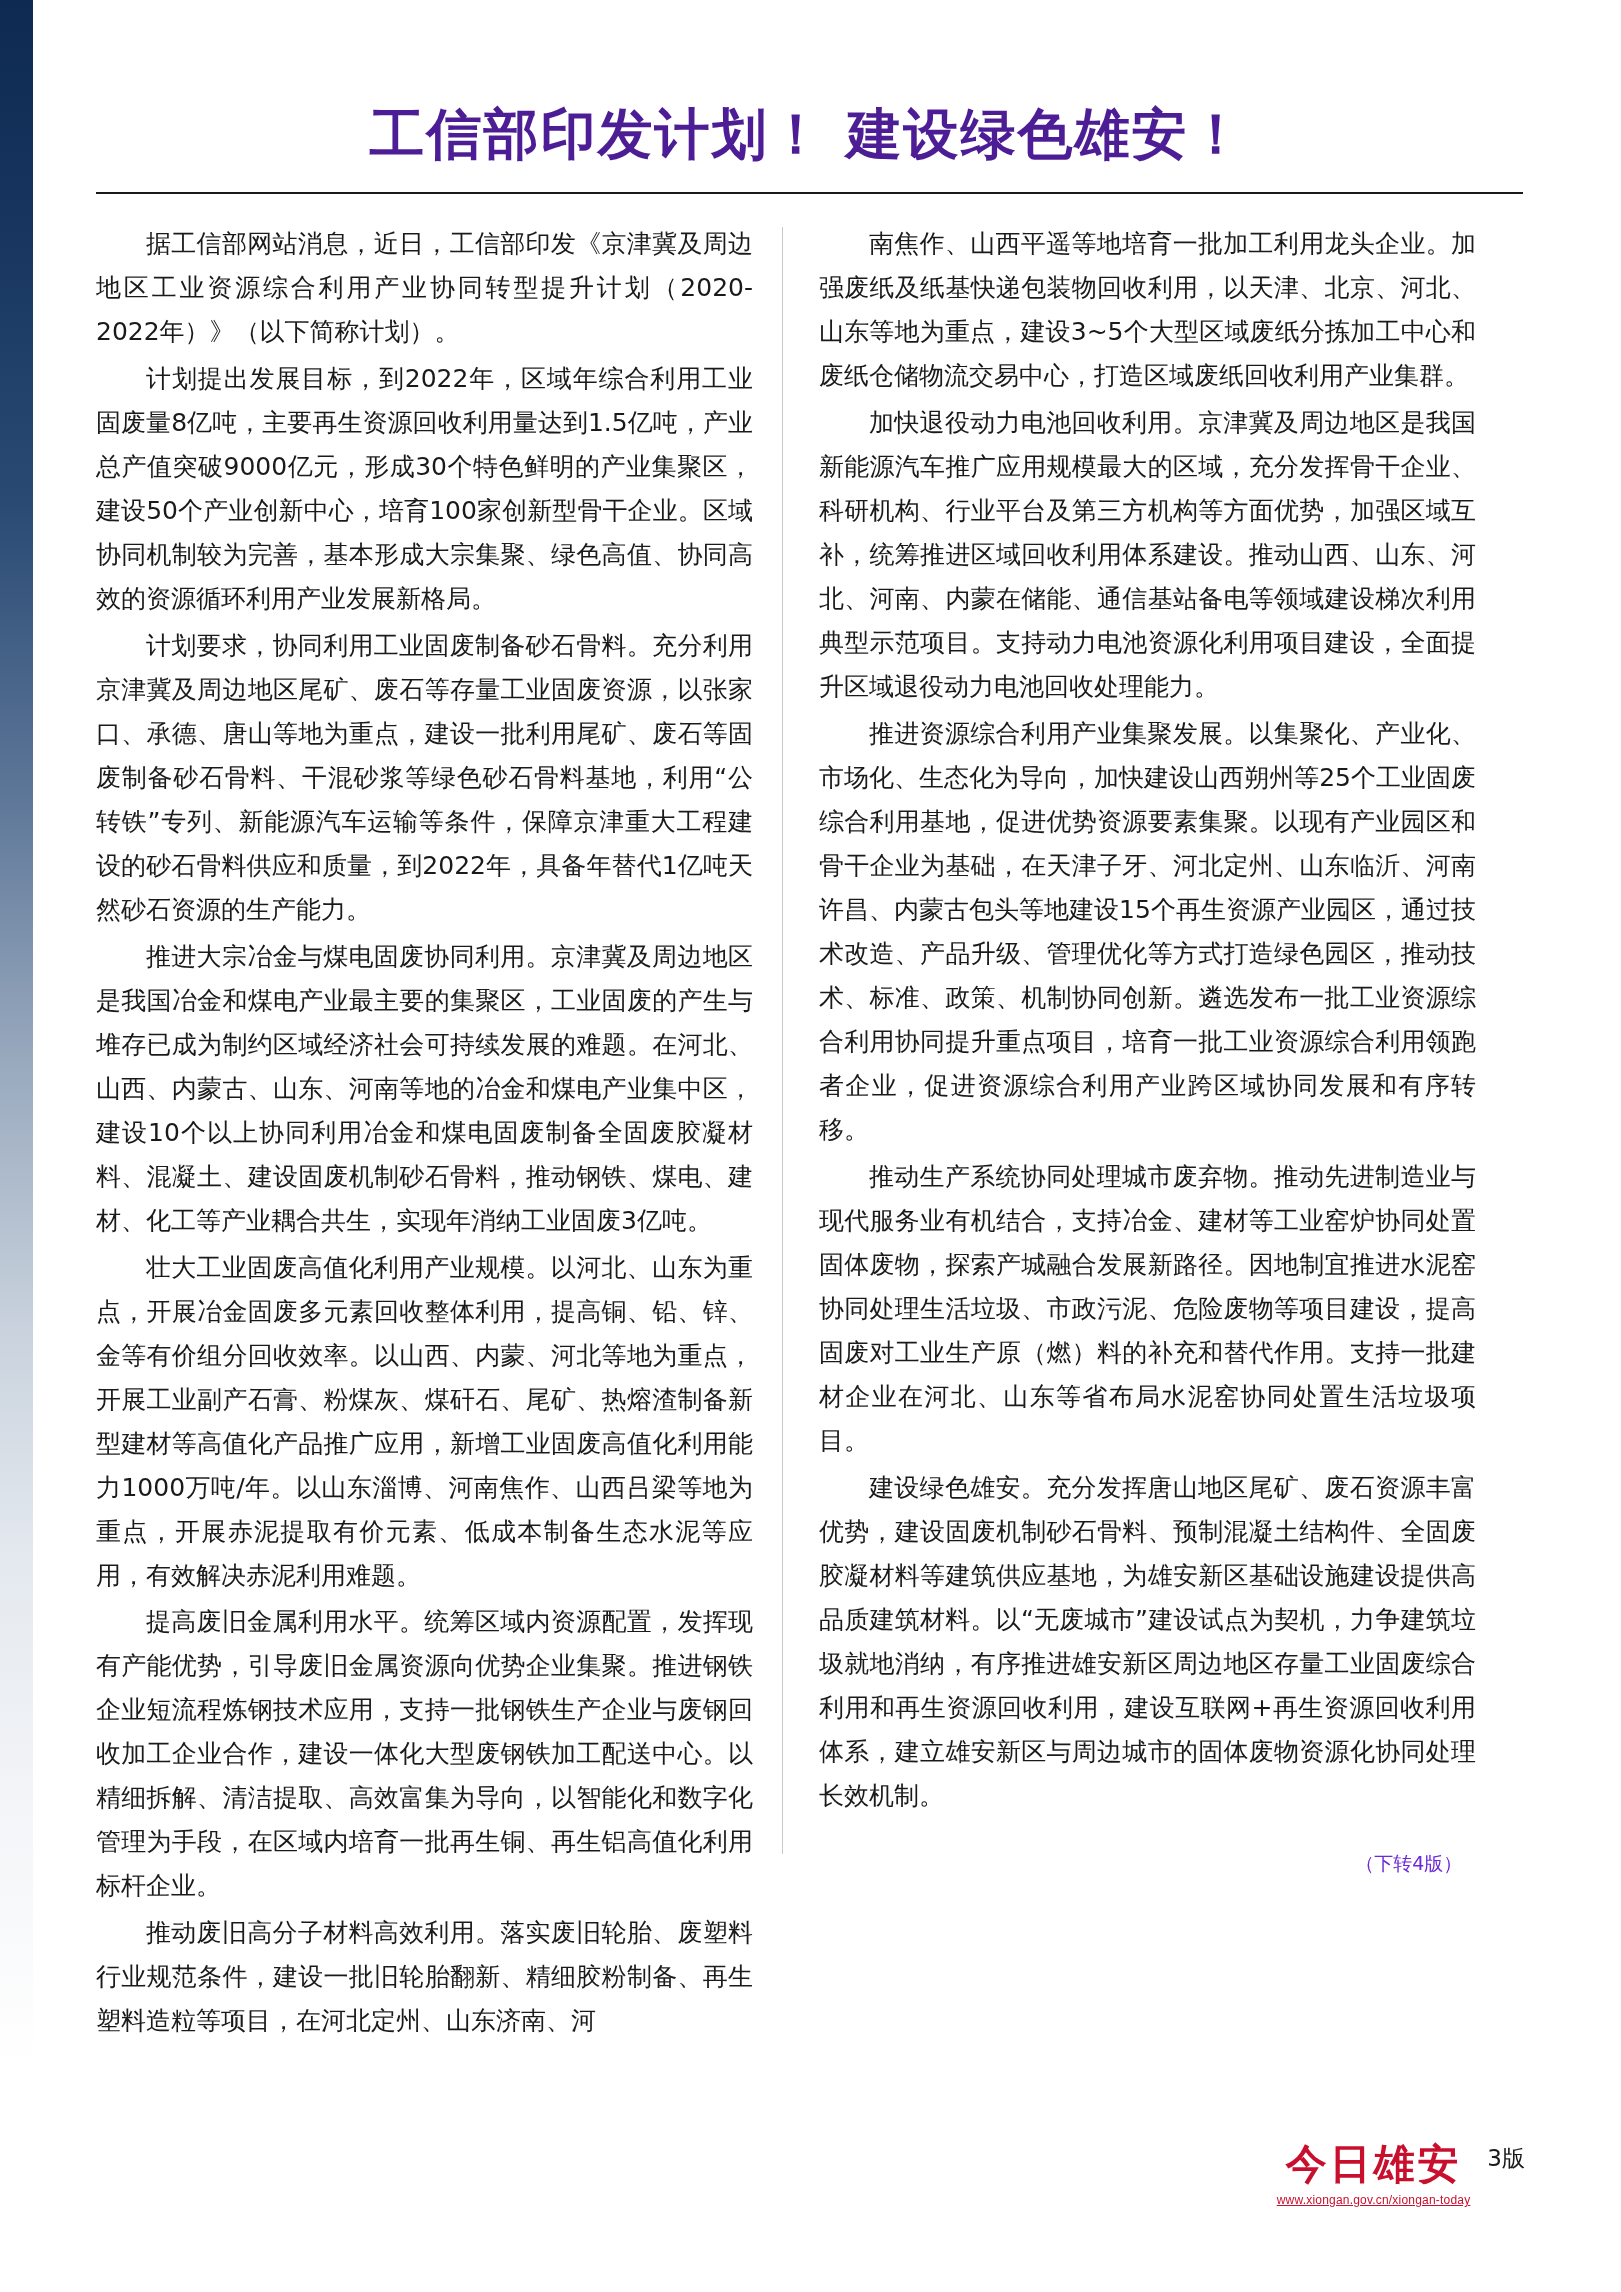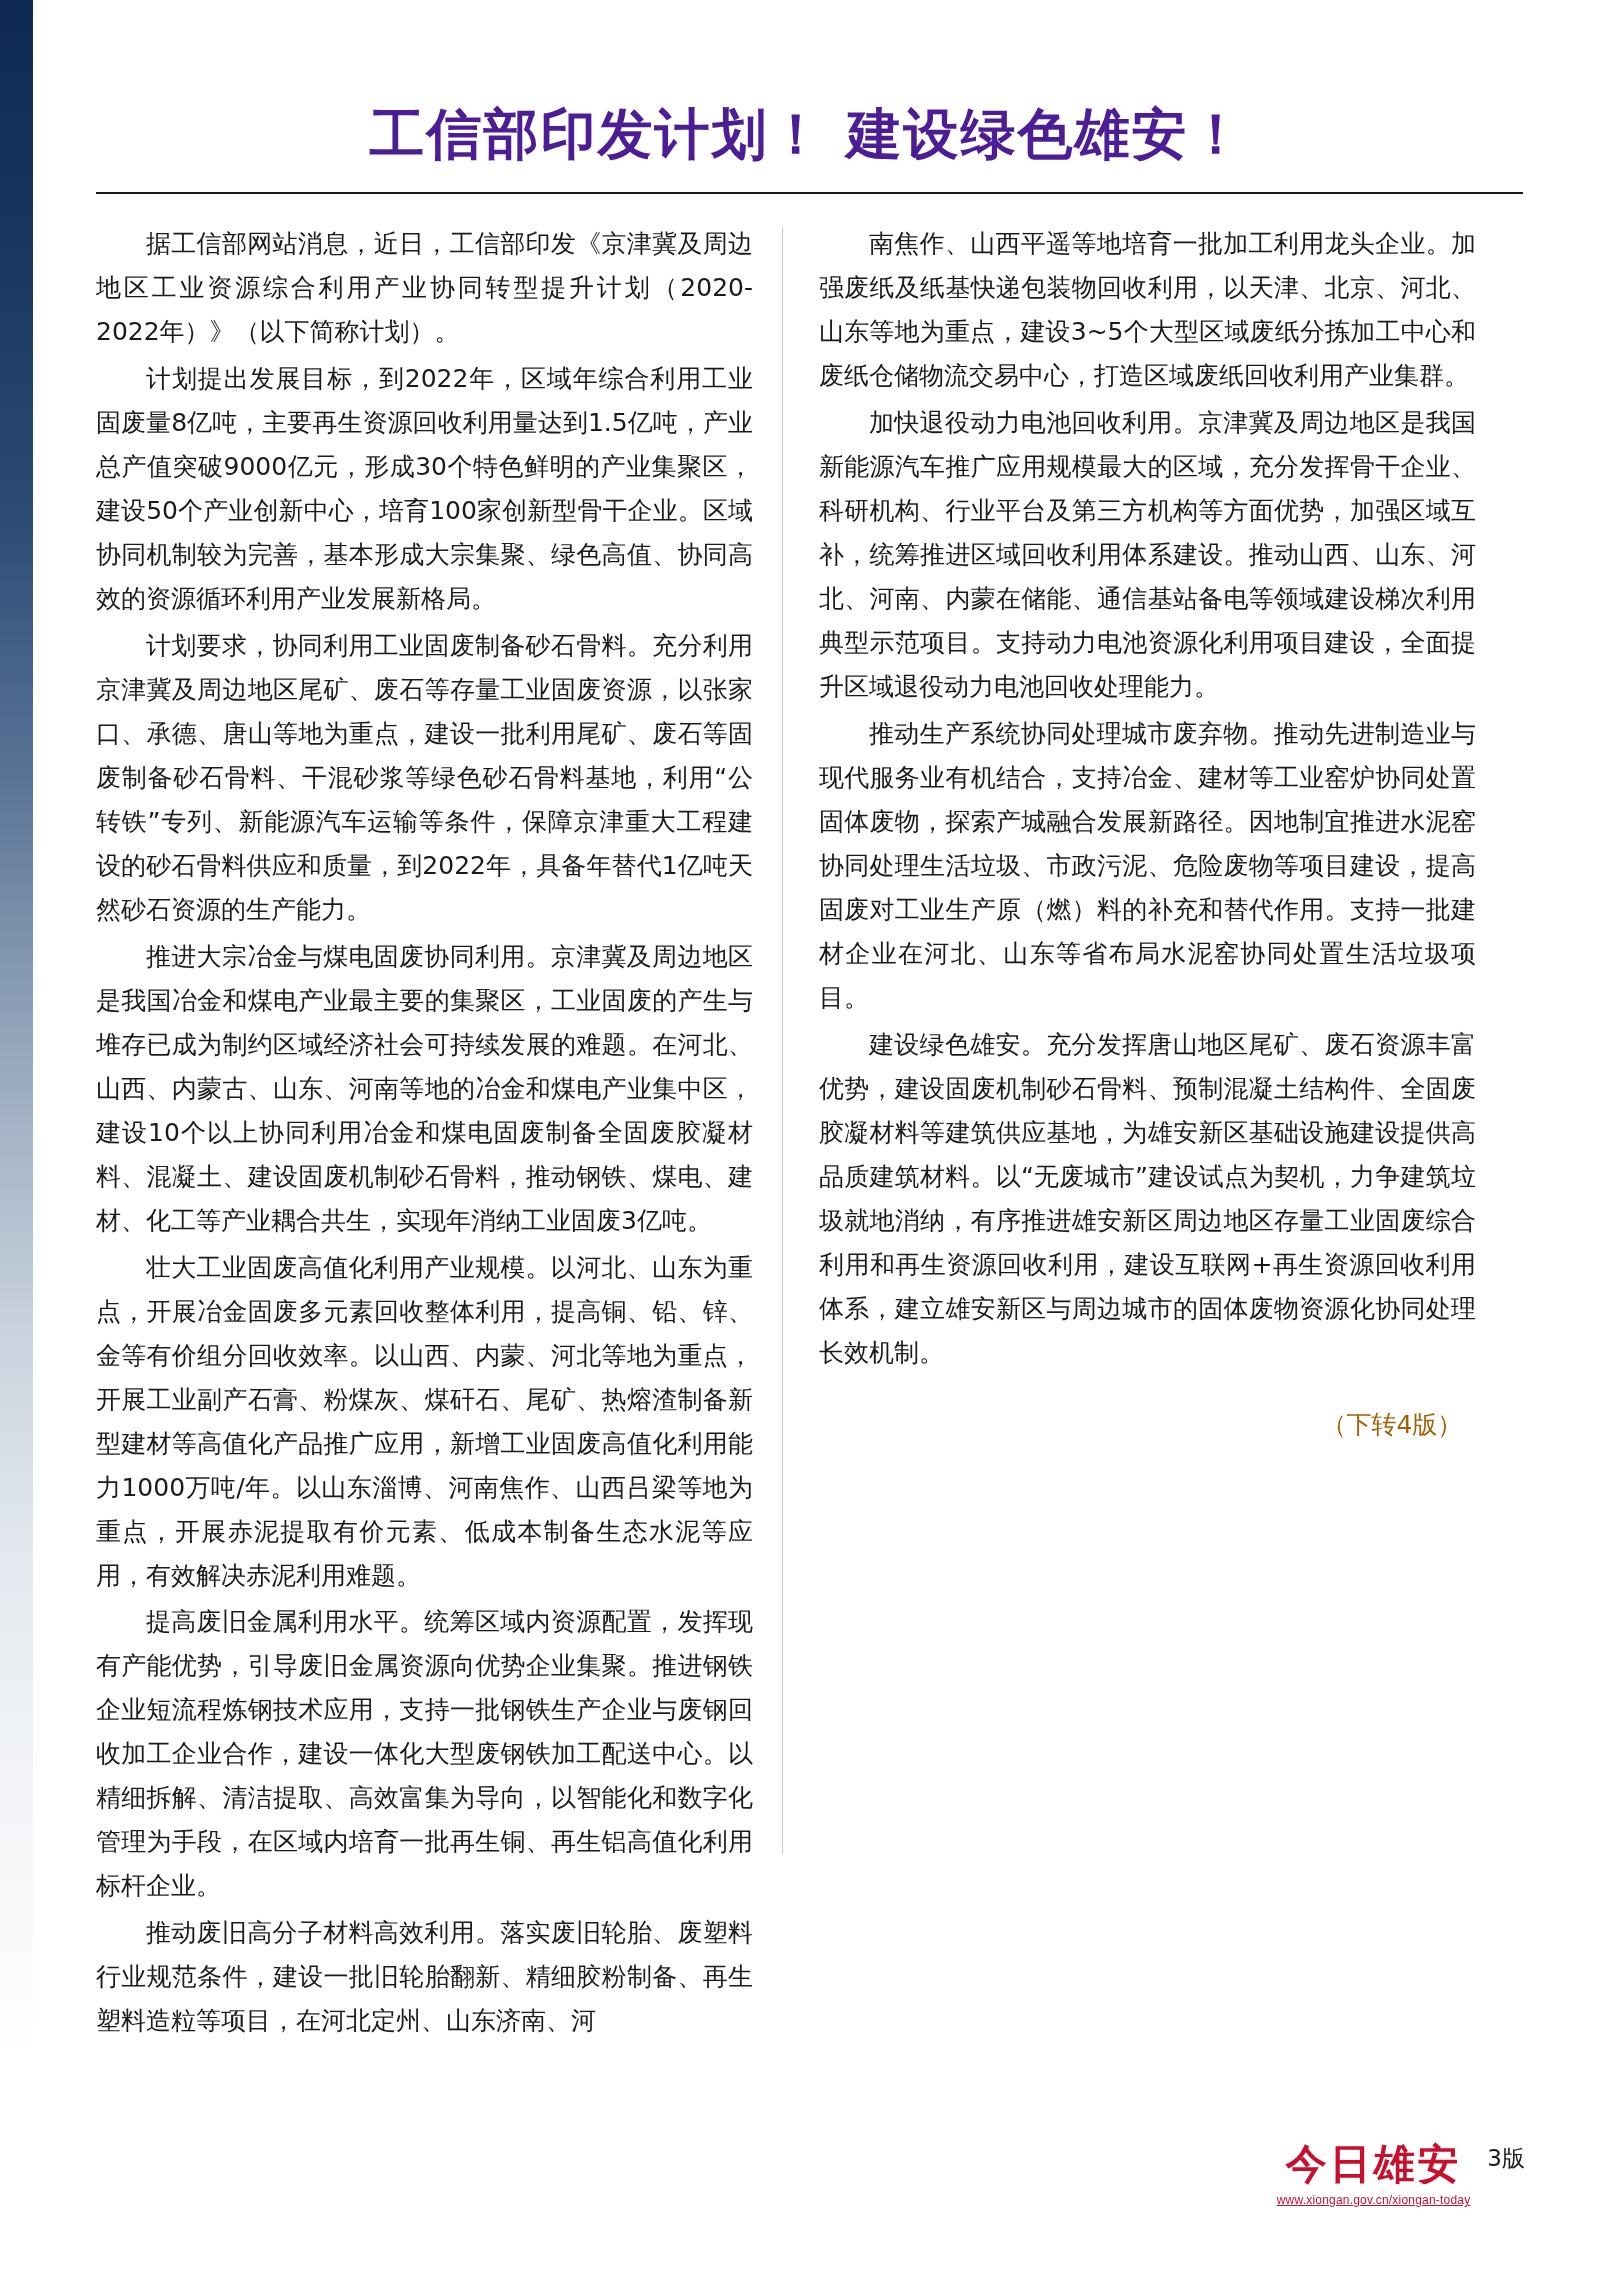--- a/index.html
+++ b/index.html
@@ -77,22 +77,22 @@
     line-height: 44px;
     color: #1a1a1a;
     text-align: justify;
     text-justify: inter-ideograph;
     text-indent: 2em;
     letter-spacing: 0px;
   }
   .cont-note {
     margin-top: 33px;
     font-family: "DejaVu Sans", "Liberation Sans", sans-serif;
-    font-size: 25px;
-    color: #a16207;
+    font-size: 19px;
+    color: #6d28d9;
     text-align: right;
     padding-right: 13.7px;
   }
   .footer {
     position: absolute;
     right: 96px;
     bottom: 86px;
     width: 627px;
     text-align: right;
   }
@@ -149,20 +149,21 @@
       <p class="body">计划要求，协同利用工业固废制备砂石骨料。充分利用京津冀及周边地区尾矿、废石等存量工业固废资源，以张家口、承德、唐山等地为重点，建设一批利用尾矿、废石等固废制备砂石骨料、干混砂浆等绿色砂石骨料基地，利用“公转铁”专列、新能源汽车运输等条件，保障京津重大工程建设的砂石骨料供应和质量，到2022年，具备年替代1亿吨天然砂石资源的生产能力。</p>
       <p class="body">推进大宗冶金与煤电固废协同利用。京津冀及周边地区是我国冶金和煤电产业最主要的集聚区，工业固废的产生与堆存已成为制约区域经济社会可持续发展的难题。在河北、山西、内蒙古、山东、河南等地的冶金和煤电产业集中区，建设10个以上协同利用冶金和煤电固废制备全固废胶凝材料、混凝土、建设固废机制砂石骨料，推动钢铁、煤电、建材、化工等产业耦合共生，实现年消纳工业固废3亿吨。</p>
       <p class="body">壮大工业固废高值化利用产业规模。以河北、山东为重点，开展冶金固废多元素回收整体利用，提高铜、铅、锌、金等有价组分回收效率。以山西、内蒙、河北等地为重点，开展工业副产石膏、粉煤灰、煤矸石、尾矿、热熔渣制备新型建材等高值化产品推广应用，新增工业固废高值化利用能力1000万吨/年。以山东淄博、河南焦作、山西吕梁等地为重点，开展赤泥提取有价元素、低成本制备生态水泥等应用，有效解决赤泥利用难题。</p>
       <p class="body">提高废旧金属利用水平。统筹区域内资源配置，发挥现有产能优势，引导废旧金属资源向优势企业集聚。推进钢铁企业短流程炼钢技术应用，支持一批钢铁生产企业与废钢回收加工企业合作，建设一体化大型废钢铁加工配送中心。以精细拆解、清洁提取、高效富集为导向，以智能化和数字化管理为手段，在区域内培育一批再生铜、再生铝高值化利用标杆企业。</p>
       <p class="body">推动废旧高分子材料高效利用。落实废旧轮胎、废塑料行业规范条件，建设一批旧轮胎翻新、精细胶粉制备、再生塑料造粒等项目，在河北定州、山东济南、河</p>
     </div>
 
     <div class="col right">
       <p class="body">南焦作、山西平遥等地培育一批加工利用龙头企业。加强废纸及纸基快递包装物回收利用，以天津、北京、河北、山东等地为重点，建设3~5个大型区域废纸分拣加工中心和废纸仓储物流交易中心，打造区域废纸回收利用产业集群。</p>
       <p class="body">加快退役动力电池回收利用。京津冀及周边地区是我国新能源汽车推广应用规模最大的区域，充分发挥骨干企业、科研机构、行业平台及第三方机构等方面优势，加强区域互补，统筹推进区域回收利用体系建设。推动山西、山东、河北、河南、内蒙在储能、通信基站备电等领域建设梯次利用典型示范项目。支持动力电池资源化利用项目建设，全面提升区域退役动力电池回收处理能力。</p>
+      <p class="body">推进资源综合利用产业集聚发展。以集聚化、产业化、市场化、生态化为导向，加快建设山西朔州等25个工业固废综合利用基地，促进优势资源要素集聚。以现有产业园区和骨干企业为基础，在天津子牙、河北定州、山东临沂、河南许昌、内蒙古包头等地建设15个再生资源产业园区，通过技术改造、产品升级、管理优化等方式打造绿色园区，推动技术、标准、政策、机制协同创新。遴选发布一批工业资源综合利用协同提升重点项目，培育一批工业资源综合利用领跑者企业，促进资源综合利用产业跨区域协同发展和有序转移。</p>
       <p class="body">推动生产系统协同处理城市废弃物。推动先进制造业与现代服务业有机结合，支持冶金、建材等工业窑炉协同处置固体废物，探索产城融合发展新路径。因地制宜推进水泥窑协同处理生活垃圾、市政污泥、危险废物等项目建设，提高固废对工业生产原（燃）料的补充和替代作用。支持一批建材企业在河北、山东等省布局水泥窑协同处置生活垃圾项目。</p>
       <p class="body">建设绿色雄安。充分发挥唐山地区尾矿、废石资源丰富优势，建设固废机制砂石骨料、预制混凝土结构件、全固废胶凝材料等建筑供应基地，为雄安新区基础设施建设提供高品质建筑材料。以“无废城市”建设试点为契机，力争建筑垃圾就地消纳，有序推进雄安新区周边地区存量工业固废综合利用和再生资源回收利用，建设互联网+再生资源回收利用体系，建立雄安新区与周边城市的固体废物资源化协同处理长效机制。</p>
       <div class="cont-note">（下转4版）</div>
     </div>
 
   </div>
 
   <div class="footer">
     <div class="footer-inner">
       <div class="logo-block">

